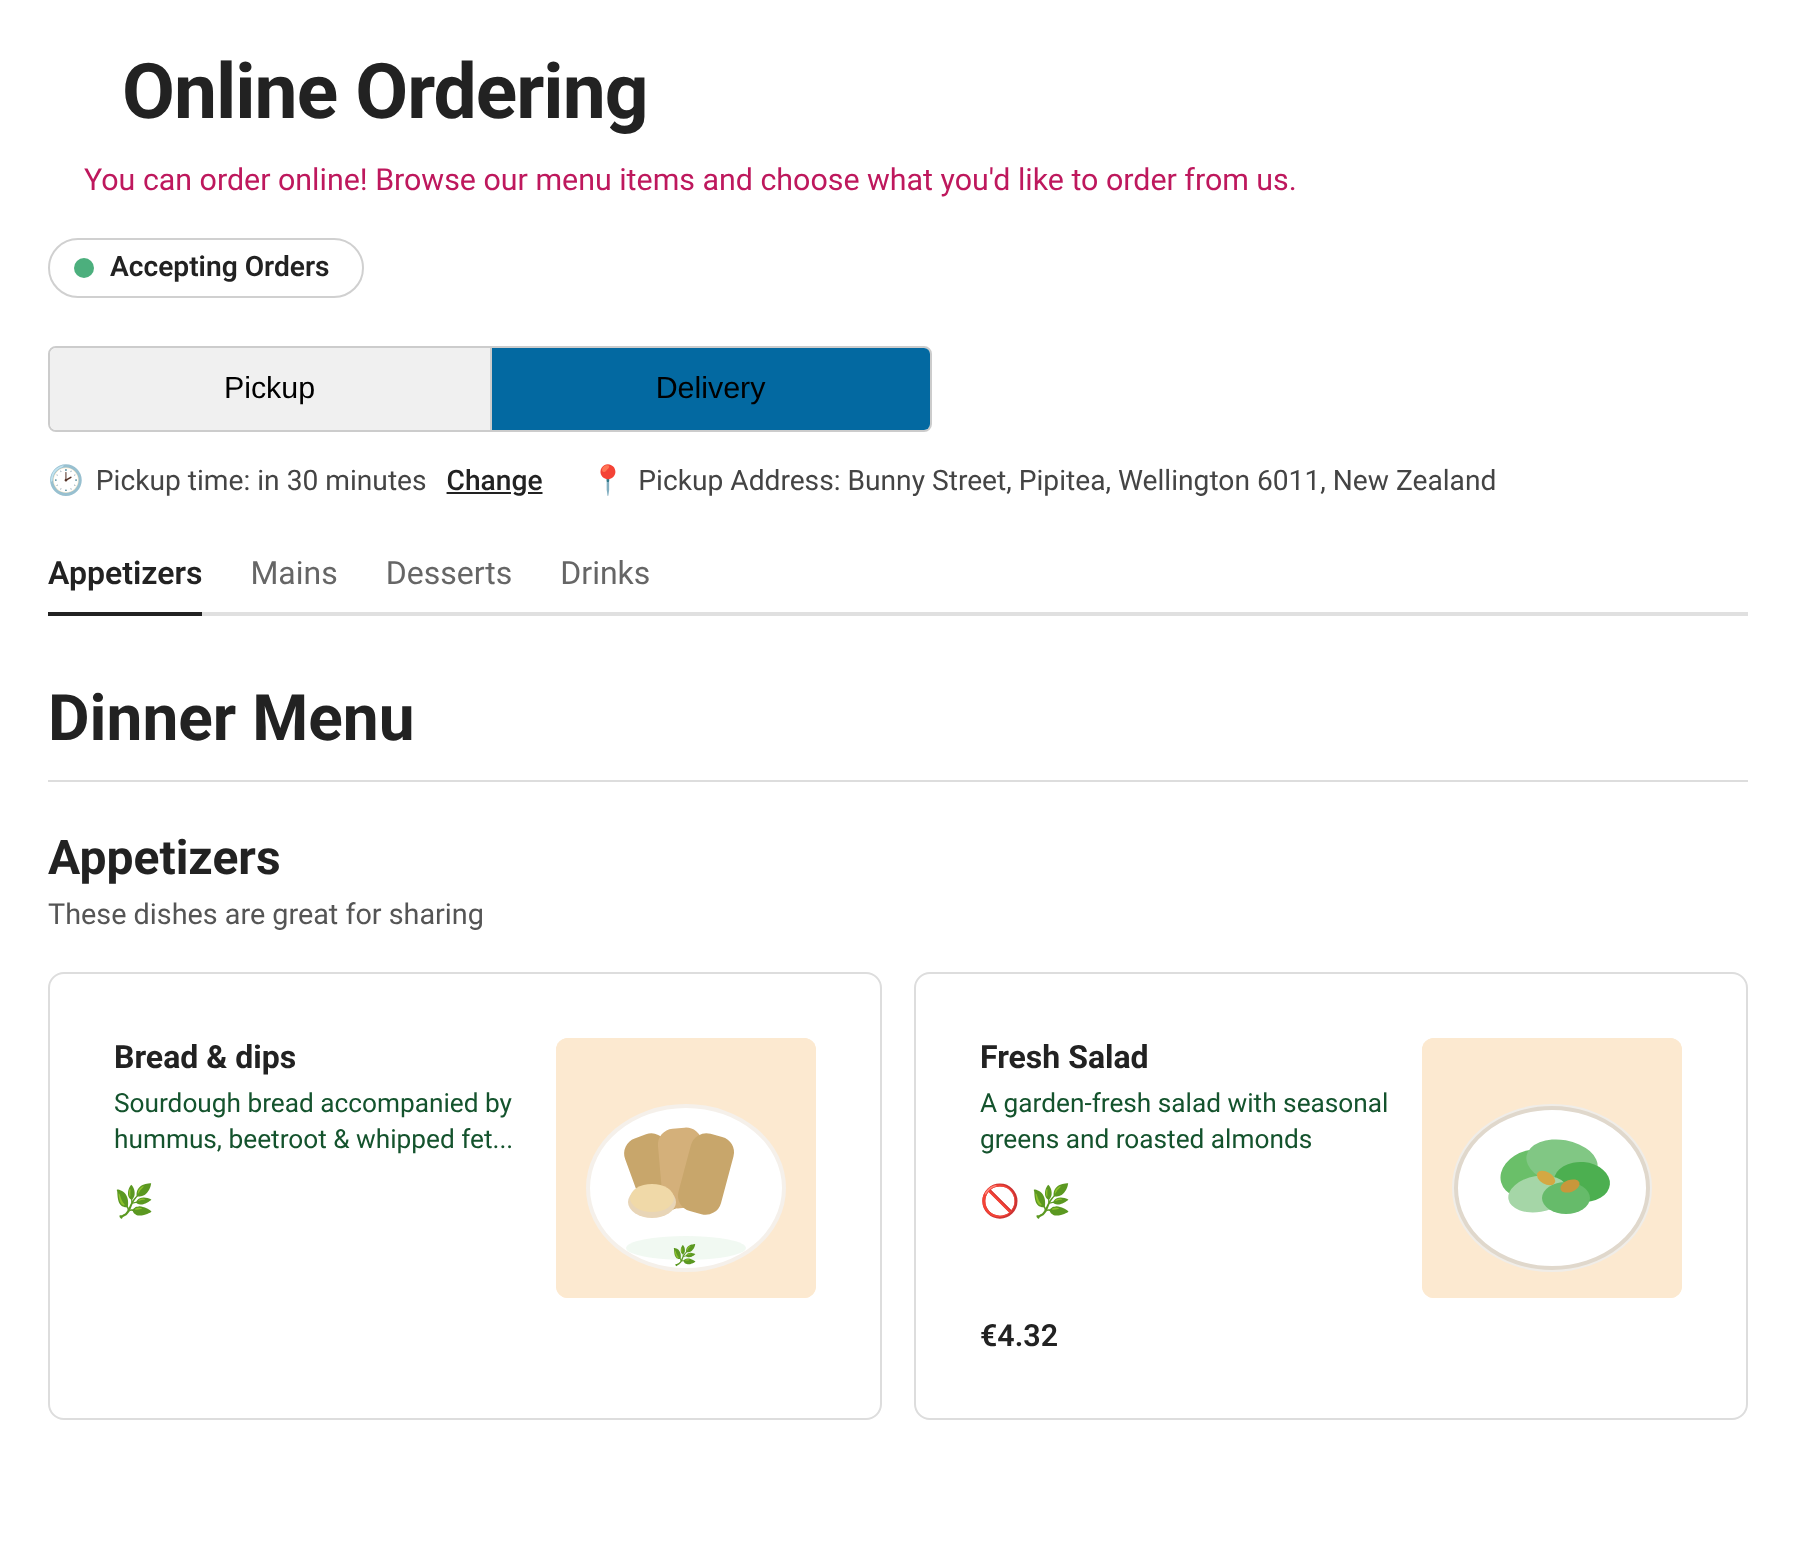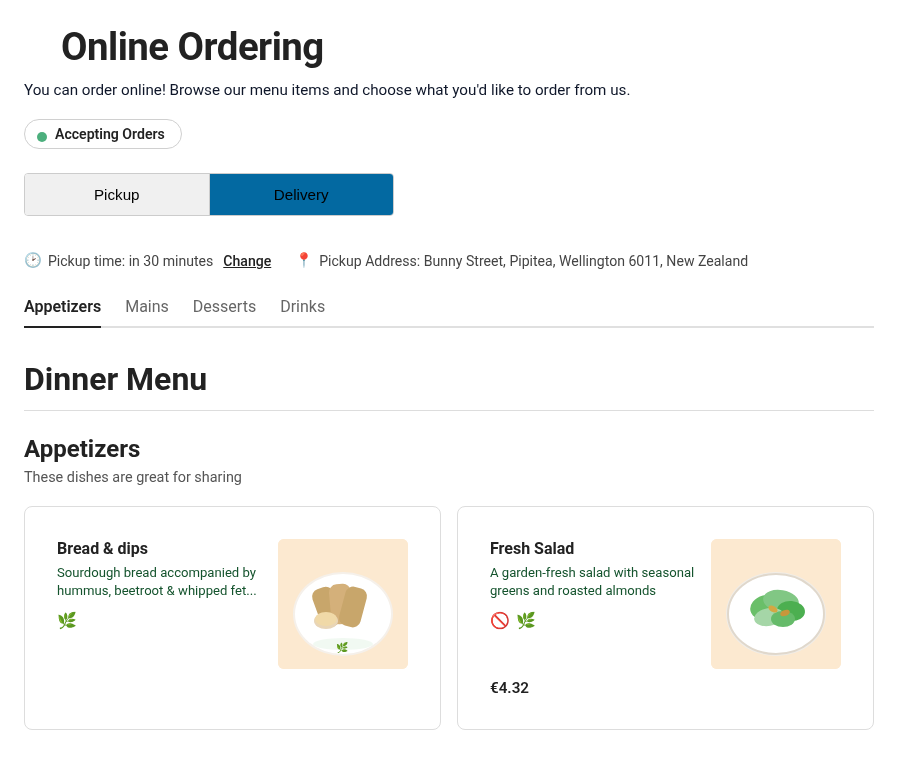--- a/index.html
+++ b/index.html
@@ -14,27 +14,28 @@
     .page-title {
       font-size: 2.4rem;
       font-weight: 700;
       letter-spacing: -0.5px;
       margin-bottom: 12px;
       margin-left: 37px;
     }
 
     .subtitle {
       font-size: 0.95rem;
-      color: #0f172a;
+      color: #be185d;
       margin-bottom: 20px;
+      margin-left: 18px;
     }
 
     .accepting-badge {
       display: inline-flex;
-      align-items: flex-end;
+      align-items: center;
       gap: 8px;
       border: 1.5px solid #d0d0d0;
       border-radius: 999px;
       padding: 6px 16px 6px 12px;
       font-size: 0.88rem;
       font-weight: 600;
       color: #222;
       margin-bottom: 24px;
       cursor: default;
     }
@@ -45,22 +46,22 @@
       border-radius: 50%;
       background: #4caf7d;
       display: inline-block;
       flex-shrink: 0;
     }
 
     .order-type-tabs {
       display: flex;
       border: 1.5px solid #ccc;
       border-radius: 4px;
-      width: 370px;
-      margin-bottom: 36px;
+      width: 442px;
+      margin-bottom: 16px;
       overflow: hidden;
     }
 
     .order-type-tab {
       flex: 1;
       padding: 12px 0;
       text-align: center;
       font-size: 0.95rem;
       cursor: pointer;
       background: #0369a1;

